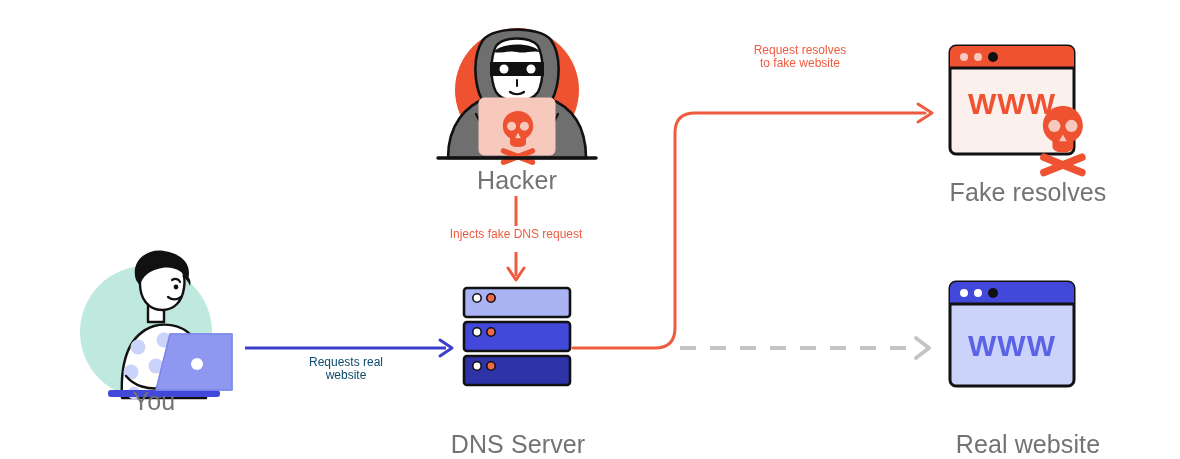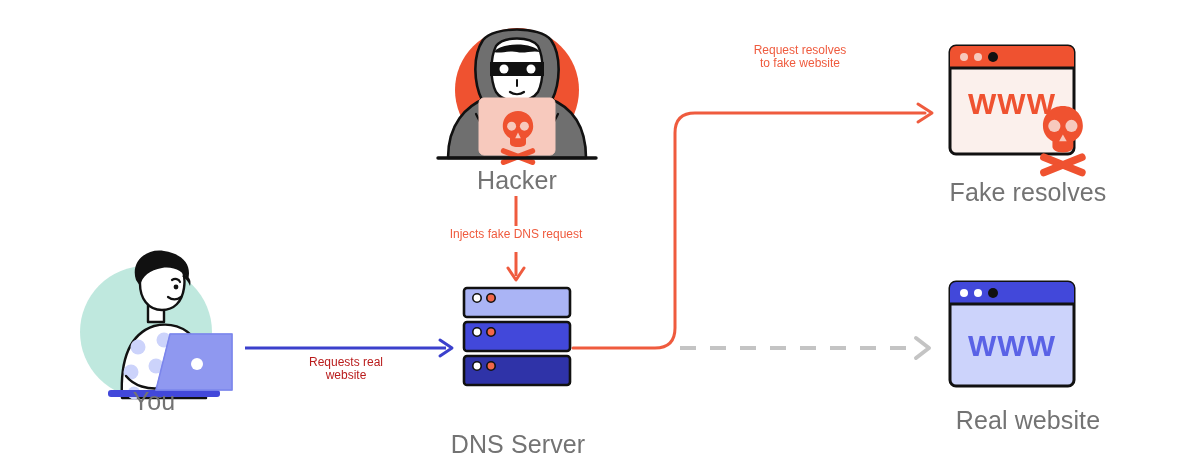--- a/index.html
+++ b/index.html
@@ -32,21 +32,21 @@
   
   .edge-label {
     position: absolute;
     text-align: center;
     font-size: 12px;
     line-height: 1.12;
     font-weight: 400;
     white-space: pre-line;
   }
   .lbl-orange { color: #ef5b3e; }
-  .lbl-blue   { color: #b91c1c; text-align: center; }
+  .lbl-blue   { color: #0c4a6e; text-align: center; }
 
   svg { display: block; overflow: visible; }
   .svg-layer {
     position: absolute;
     left: 0; top: 0;
     width: 1180px; height: 459px;
     pointer-events: none;
   }
 
   
@@ -231,15 +231,15 @@
     <svg width="140" height="112" viewBox="0 0 140 112">
       <rect x="2" y="2" width="124" height="104" rx="6" fill="#ccd3fb" stroke="#111111" stroke-width="3"></rect>
       <path d="M2 8 A6 6 0 0 1 8 2 L120 2 A6 6 0 0 1 126 8 L126 24 L2 24 Z" fill="#4248da"></path>
       <path d="M2 24 L126 24" stroke="#111111" stroke-width="3"></path>
       <circle cx="16" cy="13" r="4" fill="#ffffff"></circle>
       <circle cx="30" cy="13" r="4" fill="#ffffff"></circle>
       <circle cx="45" cy="13" r="5" fill="#111111"></circle>
       <text x="64" y="76" font-family="Liberation Sans, sans-serif" font-size="30" font-weight="bold" fill="#5a62e6" text-anchor="middle" letter-spacing="1">WWW</text>
     </svg>
   </div>
-  <div class="caption" style="left:918px; top:408px; width:220px;">Real website</div>
+  <div class="caption" style="left:918px; top:432px; width:220px;">Real website</div>
 
 </div>
 
 </body></html>

